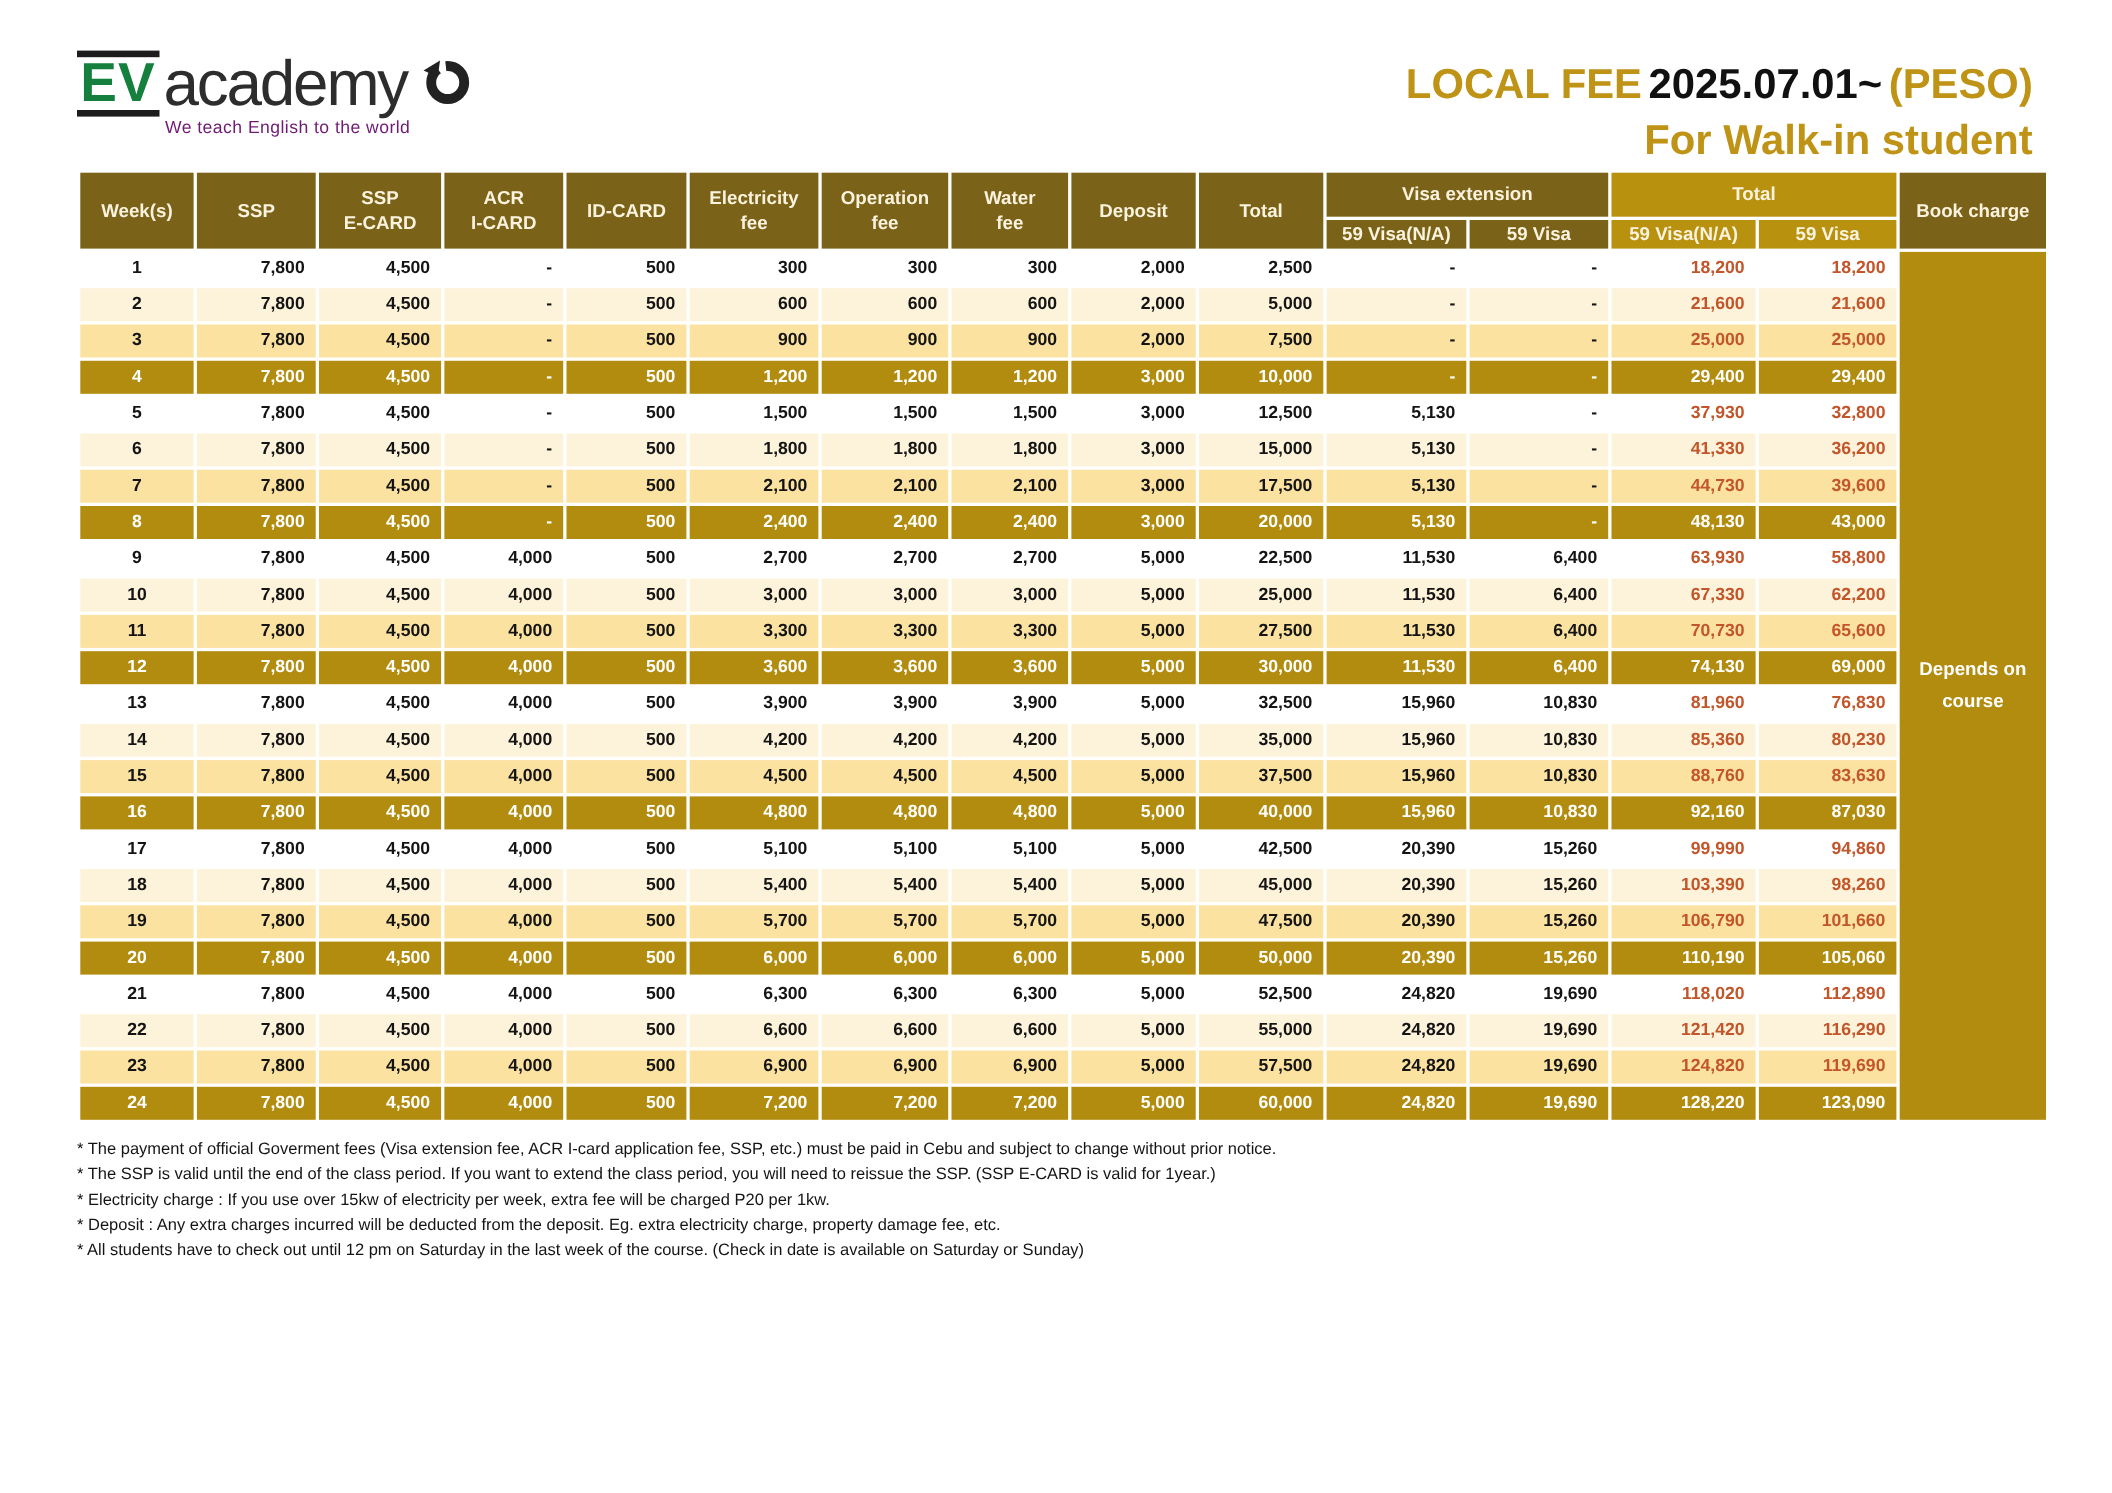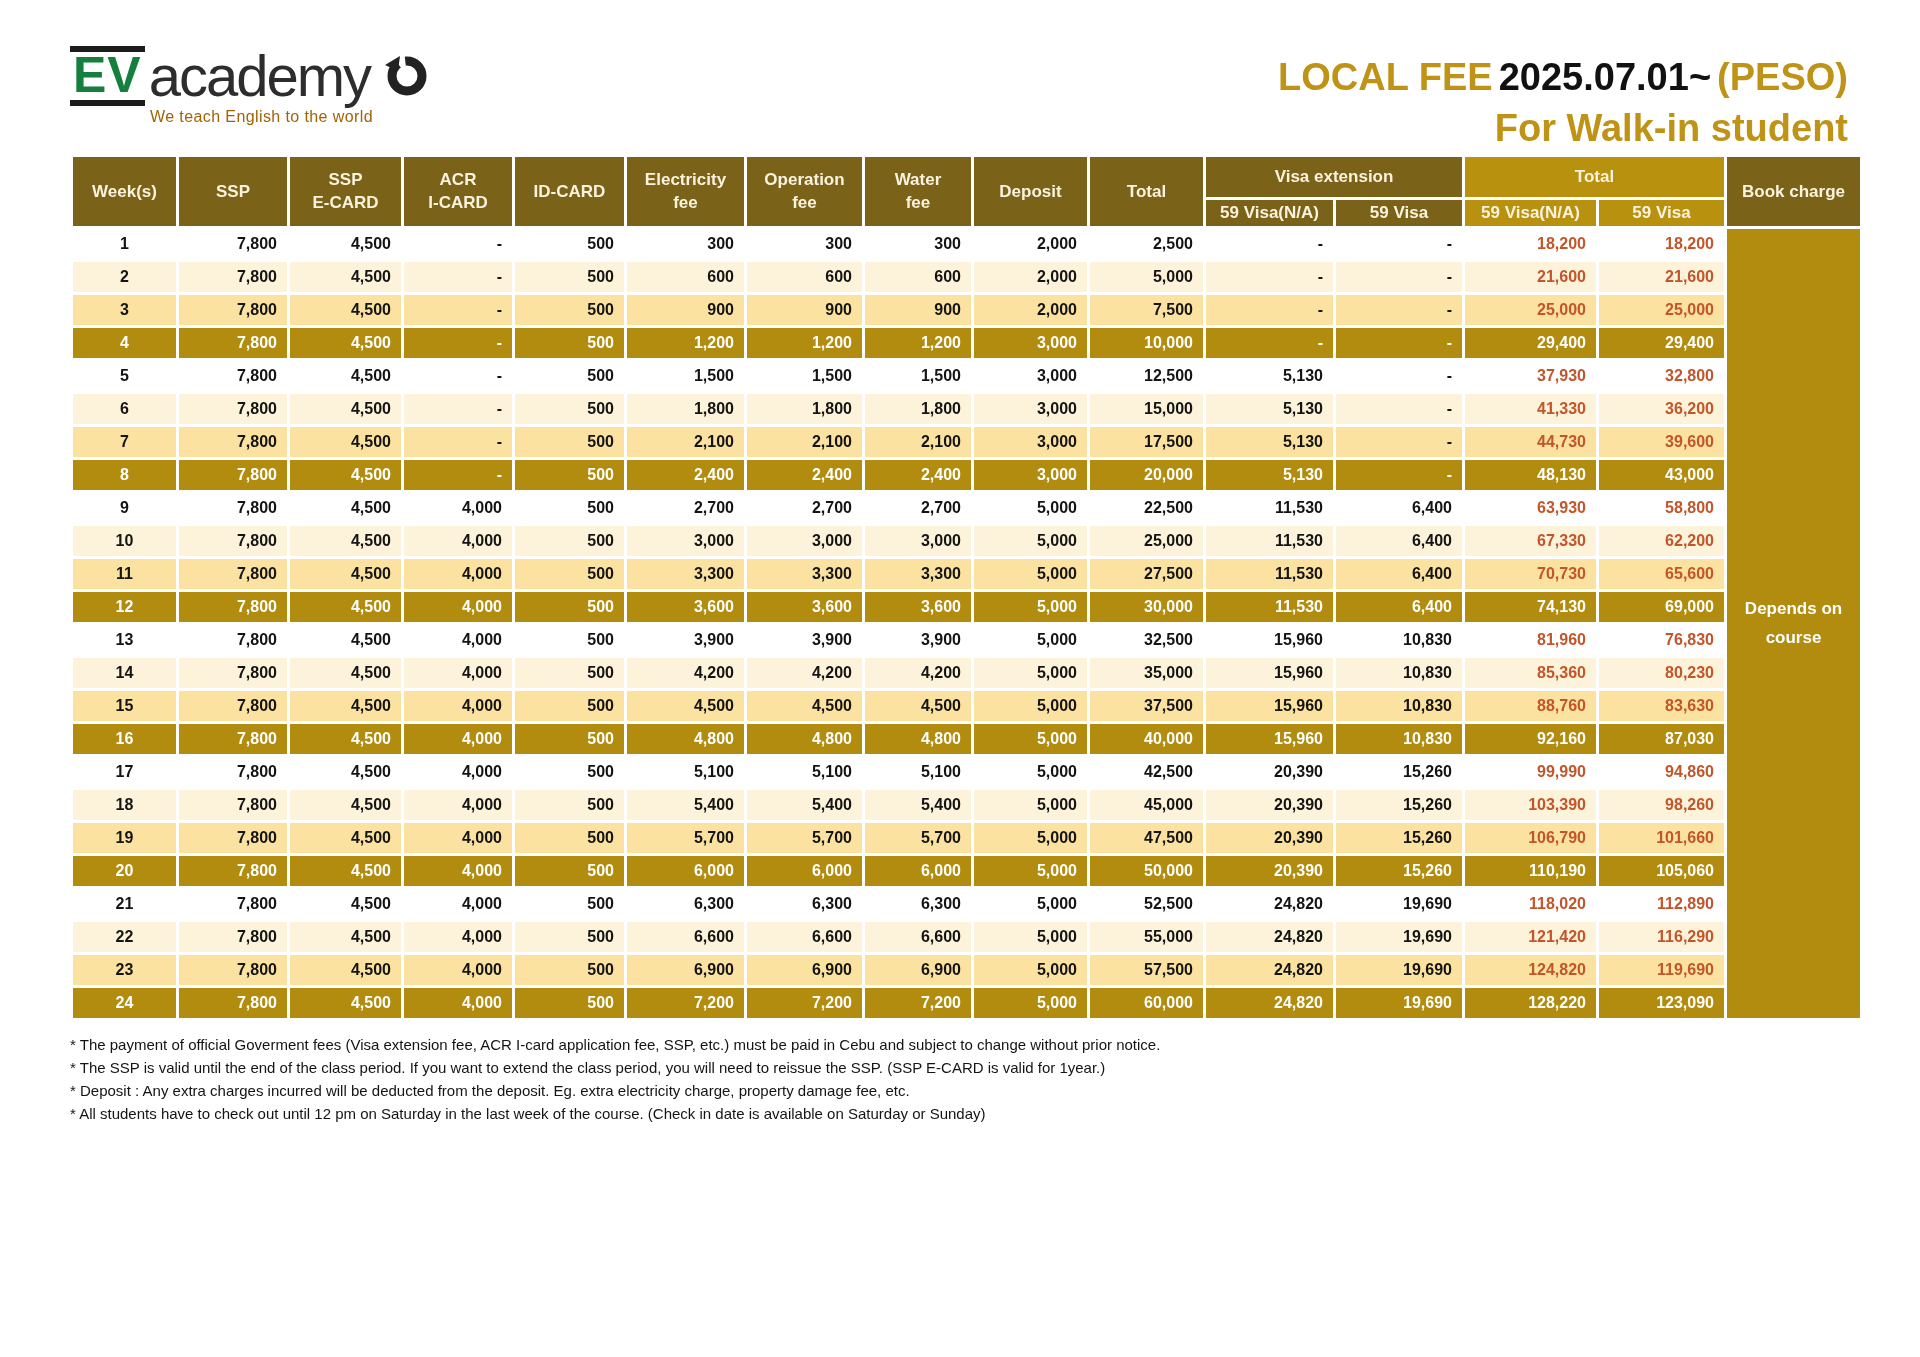--- a/index.html
+++ b/index.html
@@ -14,21 +14,21 @@
   
   .topbar { display: flex; justify-content: space-between; align-items: flex-start; padding-top: 46px; height: 150px; }
   .logo-row { display: flex; align-items: center; }
   .logo-ev {
     display: inline-block; font-weight: bold; font-size: 50px; line-height: 0.95;
     color: #15803d; border-top: 6px solid #1c1c1c; border-bottom: 6px solid #1c1c1c;
     padding: 0 3px; letter-spacing: 1px;
   }
   .logo-academy { font-size: 58px; color: #2d2d2d; letter-spacing: -2px; margin-left: 4px; line-height: 1; }
   .logo-icon { margin-left: 12px; display: inline-block; }
-  .logo-tagline { color: #a16207; font-size: 16px; margin: 2px 0 0 80px; letter-spacing: 0.4px; }
+  .logo-tagline { color: #701a75; font-size: 16px; margin: 2px 0 0 80px; letter-spacing: 0.4px; }
 
   .title-block { text-align: right; padding-top: 10px; }
   .title-line1 { font-size: 38px; font-weight: bold; white-space: nowrap; }
   .t-gold { color: #bf9315; }
   .t-black { color: #111111; margin: 0 6px; }
   .title-line2 { font-size: 38px; font-weight: bold; color: #bf9315; margin-top: 8px; }
 
   
   .fee-table { border-collapse: separate; border-spacing: 3px; table-layout: fixed; width: 1778px; margin-top: 4px; }
   .fee-table th {
@@ -512,17 +512,18 @@
           <td>19,690</td>
           <td class="total">128,220</td>
           <td class="total">123,090</td>
         </tr>
       </tbody>
   </table>
 
   <div class="footnotes" id="footnotes">
       <div class="footnote">* The payment of official Goverment fees (Visa extension fee, ACR I-card application fee, SSP, etc.) must be paid in Cebu and subject to change without prior notice.</div>
       <div class="footnote">* The SSP is valid until the end of the class period. If you want to extend the class period, you will need to reissue the SSP. (SSP E-CARD is valid for 1year.)</div>
+      <div class="footnote">* Electricity charge : If you use over 15kw of electricity per week, extra fee will be charged P20 per 1kw.</div>
       <div class="footnote">* Deposit : Any extra charges incurred will be deducted from the deposit. Eg. extra electricity charge, property damage fee, etc.</div>
       <div class="footnote">* All students have to check out until 12 pm on Saturday in the last week of the course. (Check in date is available on Saturday or Sunday)</div>
     </div>
 
 </div>
 
 </body></html>

